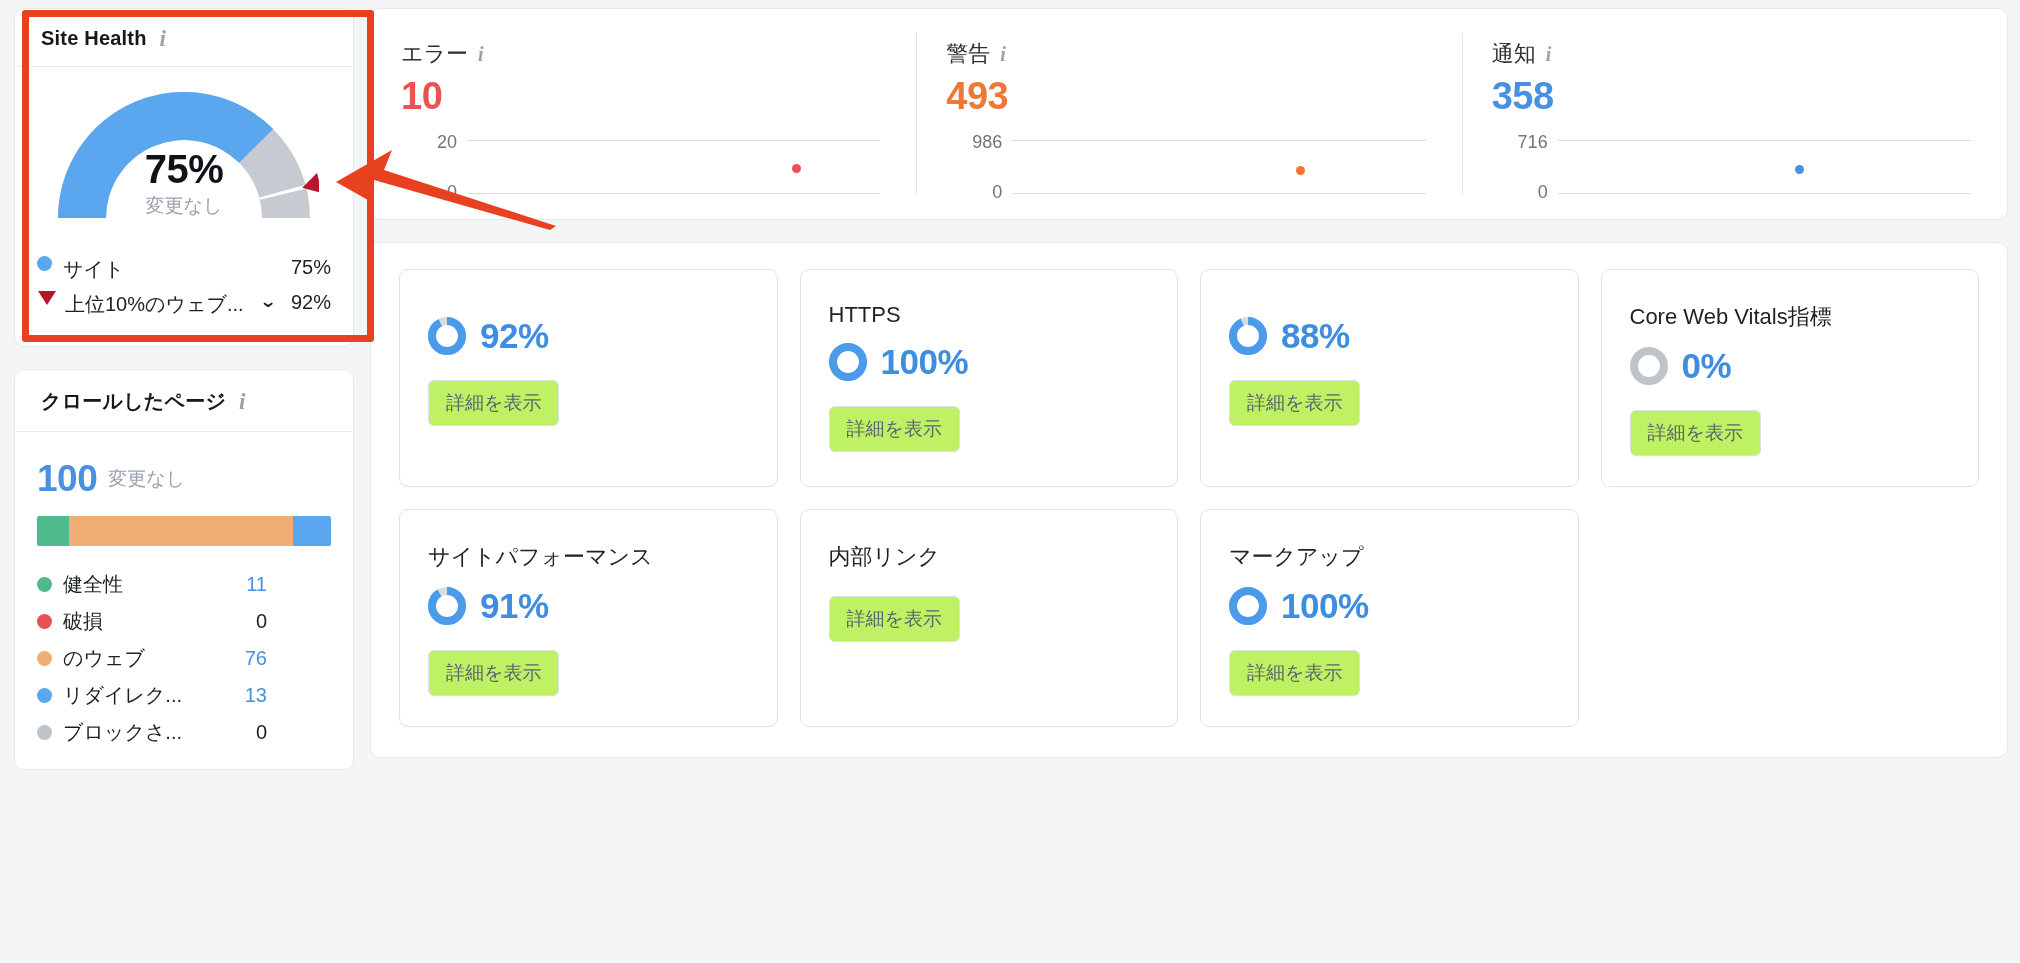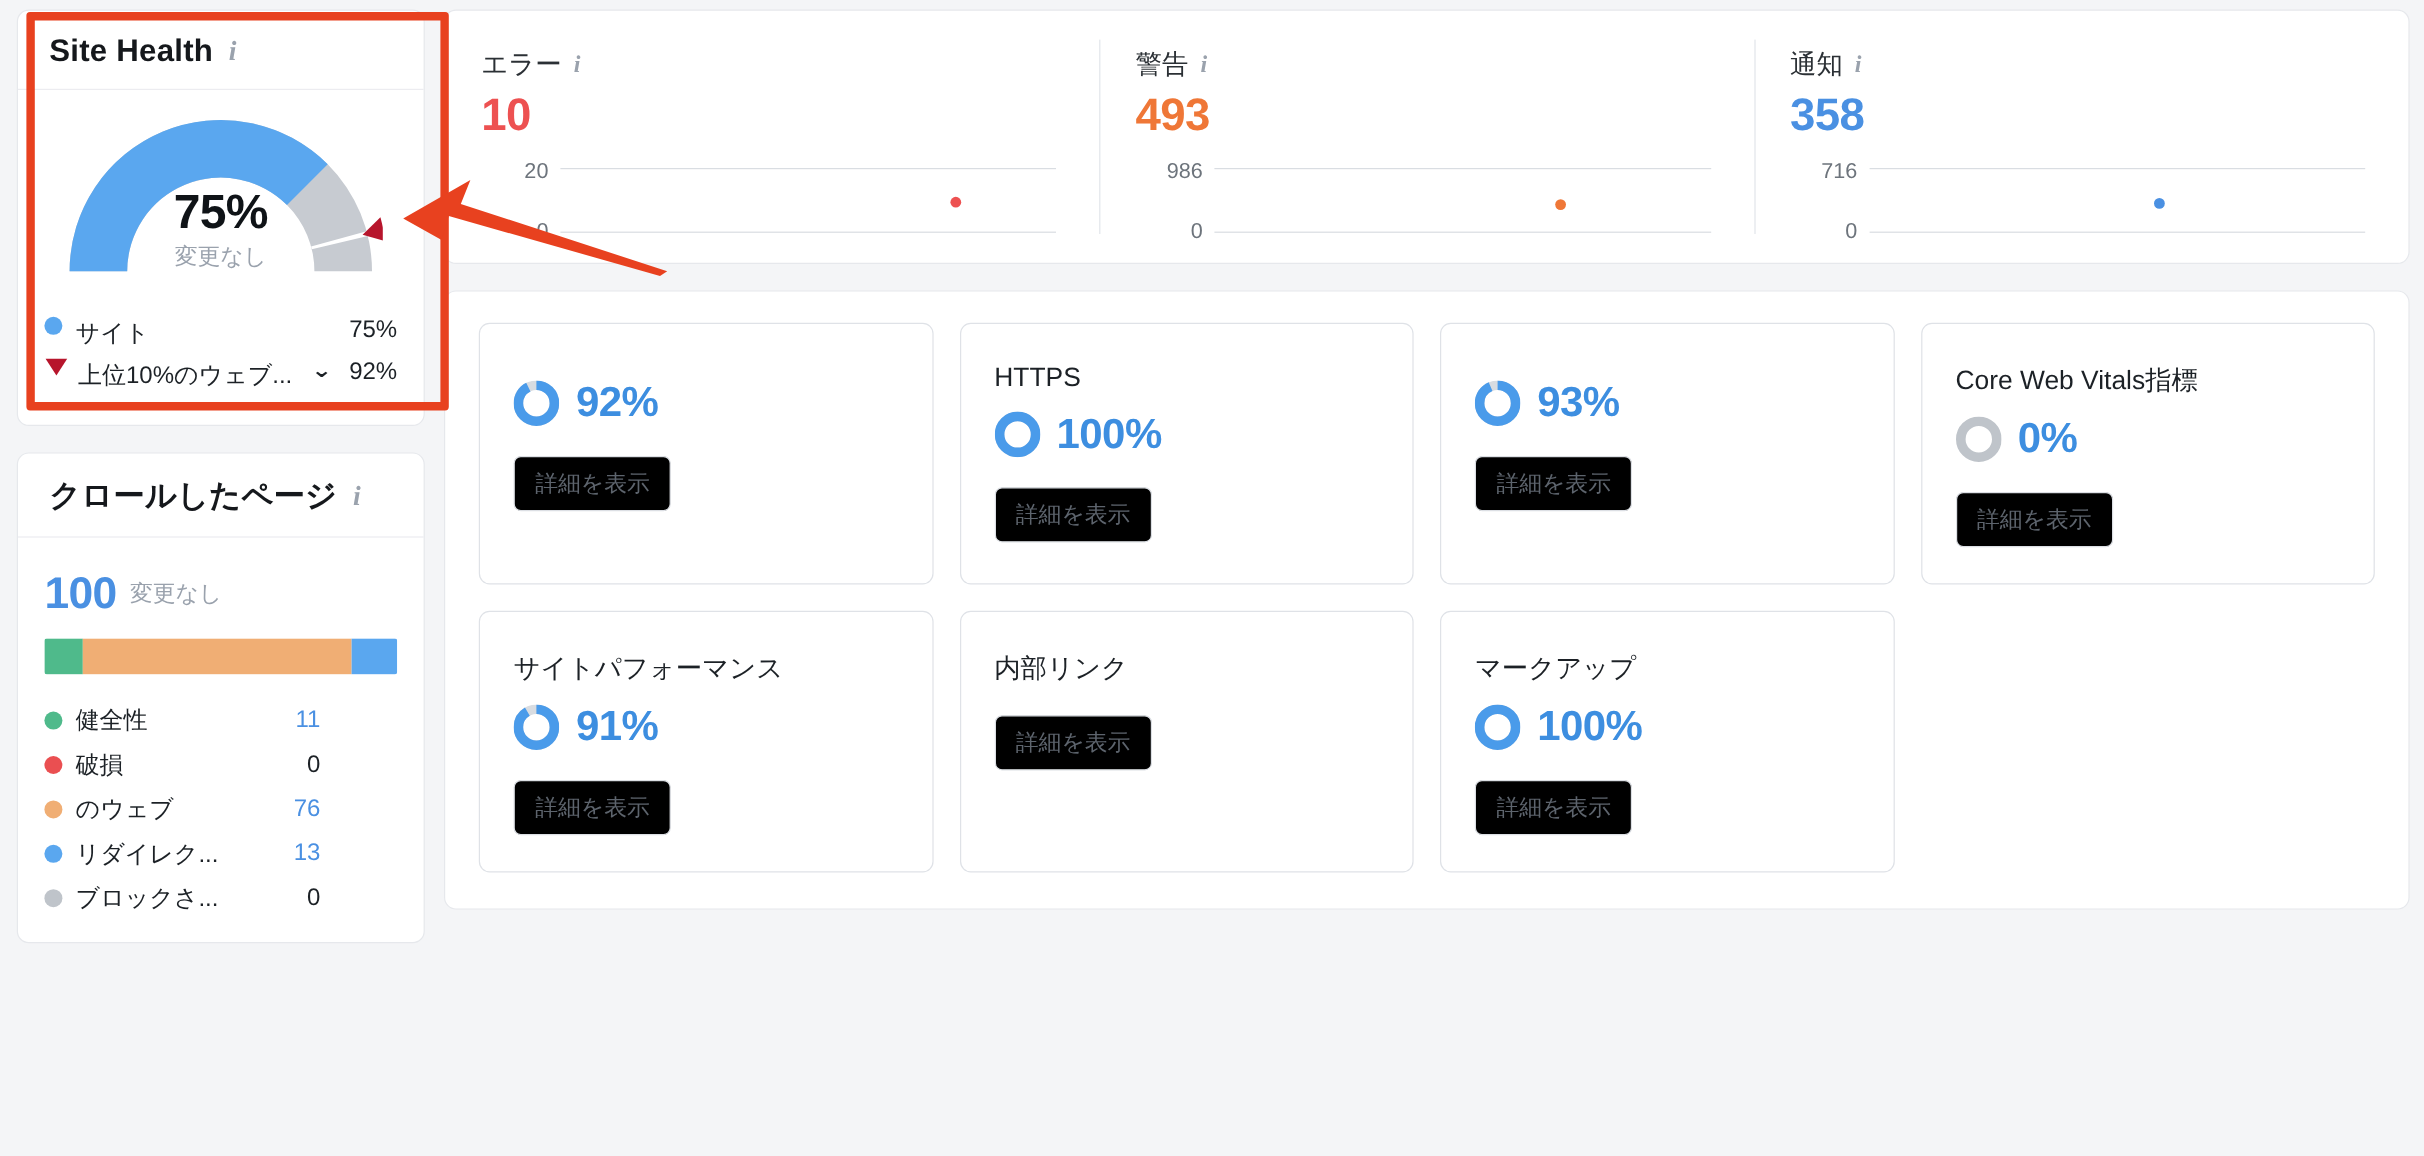--- a/index.html
+++ b/index.html
@@ -16,21 +16,21 @@
     background: #fff;
     border: 1px solid #e6e8ec;
     border-radius: 10px;
   }
   .card-head {
     padding: 18px 26px 16px 26px;
     border-bottom: 1px solid #ececf0;
     display: flex; align-items: center; gap: 13px;
   }
   .card-title {
-    font-size: 26px; font-weight: 700; color: #15181c; letter-spacing: .2px;
+    font-size: 20px; font-weight: 700; color: #15181c; letter-spacing: .2px;
     white-space: nowrap;
   }
   .info-icon {
     font-family: "Liberation Serif", "DejaVu Serif", serif;
     font-style: italic; font-size: 23px; color: #9aa2ad; font-weight: 600;
     line-height: 1;
   }
 
   
   #left-col { position: absolute; left: 14px; top: 8px; width: 340px; }
@@ -131,21 +131,21 @@
   }
   .theme-card {
     border: 1px solid #dfe2e7; border-radius: 9px; background: #fff;
     padding: 32px 28px 30px 28px; min-height: 190px;
   }
   .theme-name { font-size: 22px; color: #1c2126; white-space: nowrap; }
   .theme-score-row { display: flex; align-items: center; gap: 14px; margin-top: 14px; }
   .theme-pct { font-size: 35px; font-weight: 700; color: #3d8ee0; letter-spacing: -.5px; }
   .detail-btn {
     margin-top: 24px; display: inline-block;
-    background: #000000; border: 1px solid #dcdfe4; border-radius: 6px;
+    background: #bef264; border: 1px solid #dcdfe4; border-radius: 6px;
     font-size: 19px; color: #5d646d; padding: 9px 17px;
     font-family: inherit; cursor: pointer; white-space: nowrap;
   }
 
   
   #annot-arrow { position: absolute; left: 330px; top: 120px; z-index: 40; pointer-events: none; }
 </style>
 </head>
 <body>
 
@@ -298,21 +298,21 @@
                 <circle cx="19" cy="19" r="15" fill="none" stroke="#d8dce1" stroke-width="8"></circle>
                 <circle cx="19" cy="19" r="15" fill="none" stroke="#4a9bea" stroke-width="8" stroke-dasharray="94.24777960769379 94.24777960769379" transform="rotate(-90 19 19)"></circle>
               </svg>
               <span class="theme-pct">100%</span>
             </div><button class="detail-btn">詳細を表示</button></div>
           <div class="theme-card"><div class="theme-score-row">
               <svg width="38" height="38" viewBox="0 0 38 38">
                 <circle cx="19" cy="19" r="15" fill="none" stroke="#d8dce1" stroke-width="8"></circle>
                 <circle cx="19" cy="19" r="15" fill="none" stroke="#4a9bea" stroke-width="8" stroke-dasharray="87.65043503515523 94.24777960769379" transform="rotate(-90 19 19)"></circle>
               </svg>
-              <span class="theme-pct">93%</span>
+              <span class="theme-pct">88%</span>
             </div><button class="detail-btn">詳細を表示</button></div>
           <div class="theme-card"><div class="theme-name">Core Web Vitals指標</div><div class="theme-score-row">
               <svg width="38" height="38" viewBox="0 0 38 38">
                 <circle cx="19" cy="19" r="15" fill="none" stroke="#bfc4ca" stroke-width="8"></circle>
               </svg>
               <span class="theme-pct">0%</span>
             </div><button class="detail-btn">詳細を表示</button></div>
           <div class="theme-card"><div class="theme-name">サイトパフォーマンス</div><div class="theme-score-row">
               <svg width="38" height="38" viewBox="0 0 38 38">
                 <circle cx="19" cy="19" r="15" fill="none" stroke="#d8dce1" stroke-width="8"></circle>

